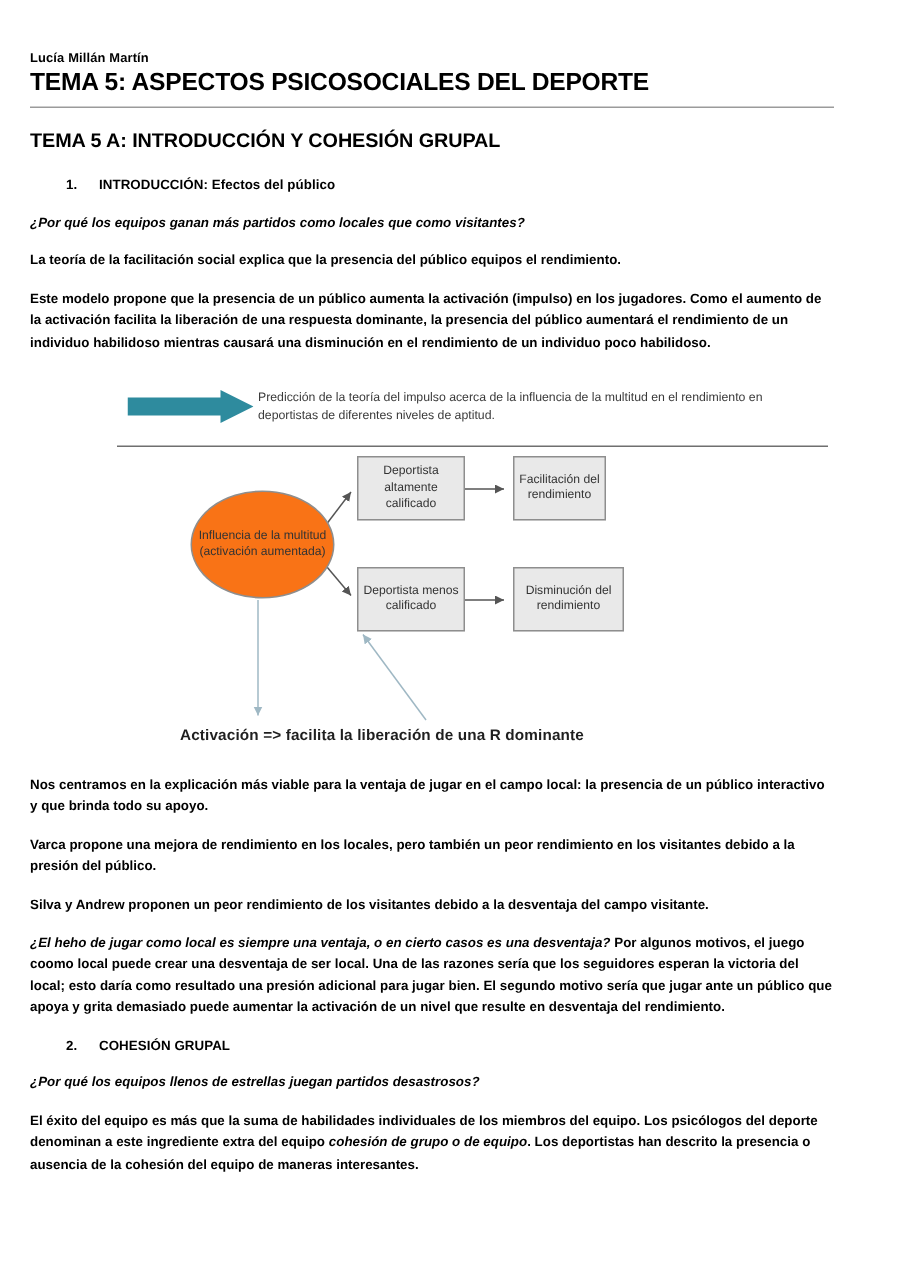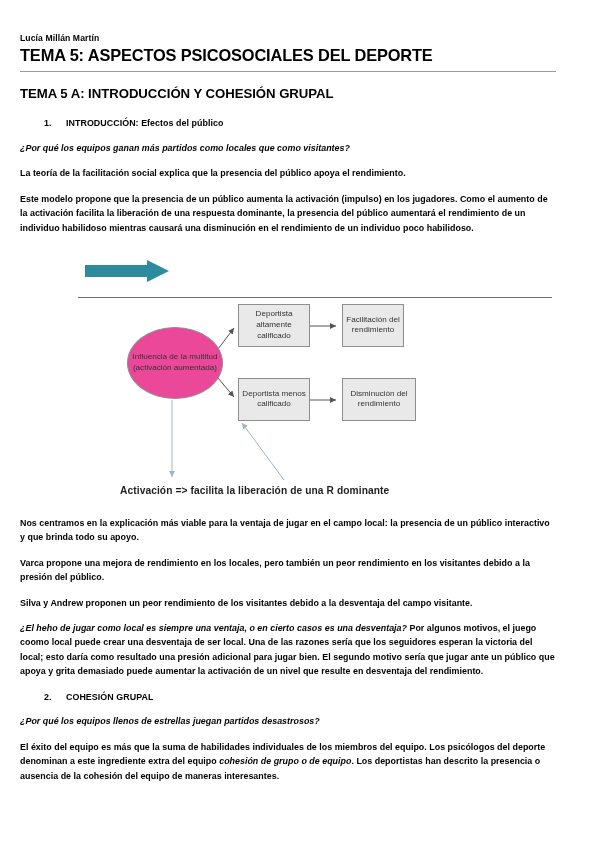--- a/index.html
+++ b/index.html
@@ -144,21 +144,21 @@
   .box-fac    { left: 322px; top: 57px;  width: 62px; height: 43px; }
   .box-lo     { left: 218px; top: 131px; width: 72px; height: 43px; }
   .box-dis    { left: 322px; top: 131px; width: 74px; height: 43px; }
   .fig-ellipse {
     position: absolute;
     left: 107px;
     top: 80px;
     width: 96px;
     height: 72px;
     border: 1px solid #8e8e8e;
-    background: #ec4899;
+    background: #f97316;
     border-radius: 50%;
     display: flex;
     align-items: center;
     justify-content: center;
     text-align: center;
     color: #333333;
     font-size: 8.1px;
     line-height: 1.32;
     font-weight: normal;
     box-sizing: border-box;
@@ -192,31 +192,32 @@
 
     <h2 class="section-title">TEMA 5 A: INTRODUCCIÓN Y COHESIÓN GRUPAL</h2>
 
     <div class="num-item">
       <span class="num">1.</span>
       <span class="num-text">INTRODUCCIÓN: Efectos del público</span>
     </div>
 
     <p class="para q">¿Por qué los equipos ganan más partidos como locales que como visitantes?</p>
 
-    <p class="para"><span>La teoría de la </span><span class="b">facilitación social</span><span> explica que la presencia del público apoya el rendimiento.</span></p>
+    <p class="para"><span>La teoría de la </span><span class="b">facilitación social</span><span> explica que la presencia del público equipos el rendimiento.</span></p>
 
     <p class="para">Este modelo propone que la presencia de un público aumenta la activación (impulso) en los jugadores. Como el aumento de la activación facilita la liberación de una respuesta dominante, la presencia del público aumentará el rendimiento de un individuo habilidoso mientras causará una disminución en el rendimiento de un individuo poco habilidoso.</p>
 
     <div class="figure">
       <div class="fig-inner">
 
         <svg class="teal-arrow" viewBox="0 0 84 22">
           <path d="M0,5 L62,5 L62,0 L84,11 L62,22 L62,17 L0,17 Z" fill="#2e8b9e"></path>
         </svg>
 
+        <div class="fig-caption-top">Predicción de la teoría del impulso acerca de la influencia de la multitud en el rendimiento en deportistas de diferentes niveles de aptitud.</div>
 
         <div class="fig-rule"></div>
 
         <svg class="fig-svg" viewBox="0 0 536 258">
           <defs>
             <marker id="ah-dark" markerWidth="7" markerHeight="7" refX="6" refY="3" orient="auto">
               <path d="M0,0 L6,3 L0,6 z" fill="#555"></path>
             </marker>
             <marker id="ah-blue" markerWidth="7" markerHeight="7" refX="6" refY="3" orient="auto">
               <path d="M0,0 L6,3 L0,6 z" fill="#9fb8c4"></path>

